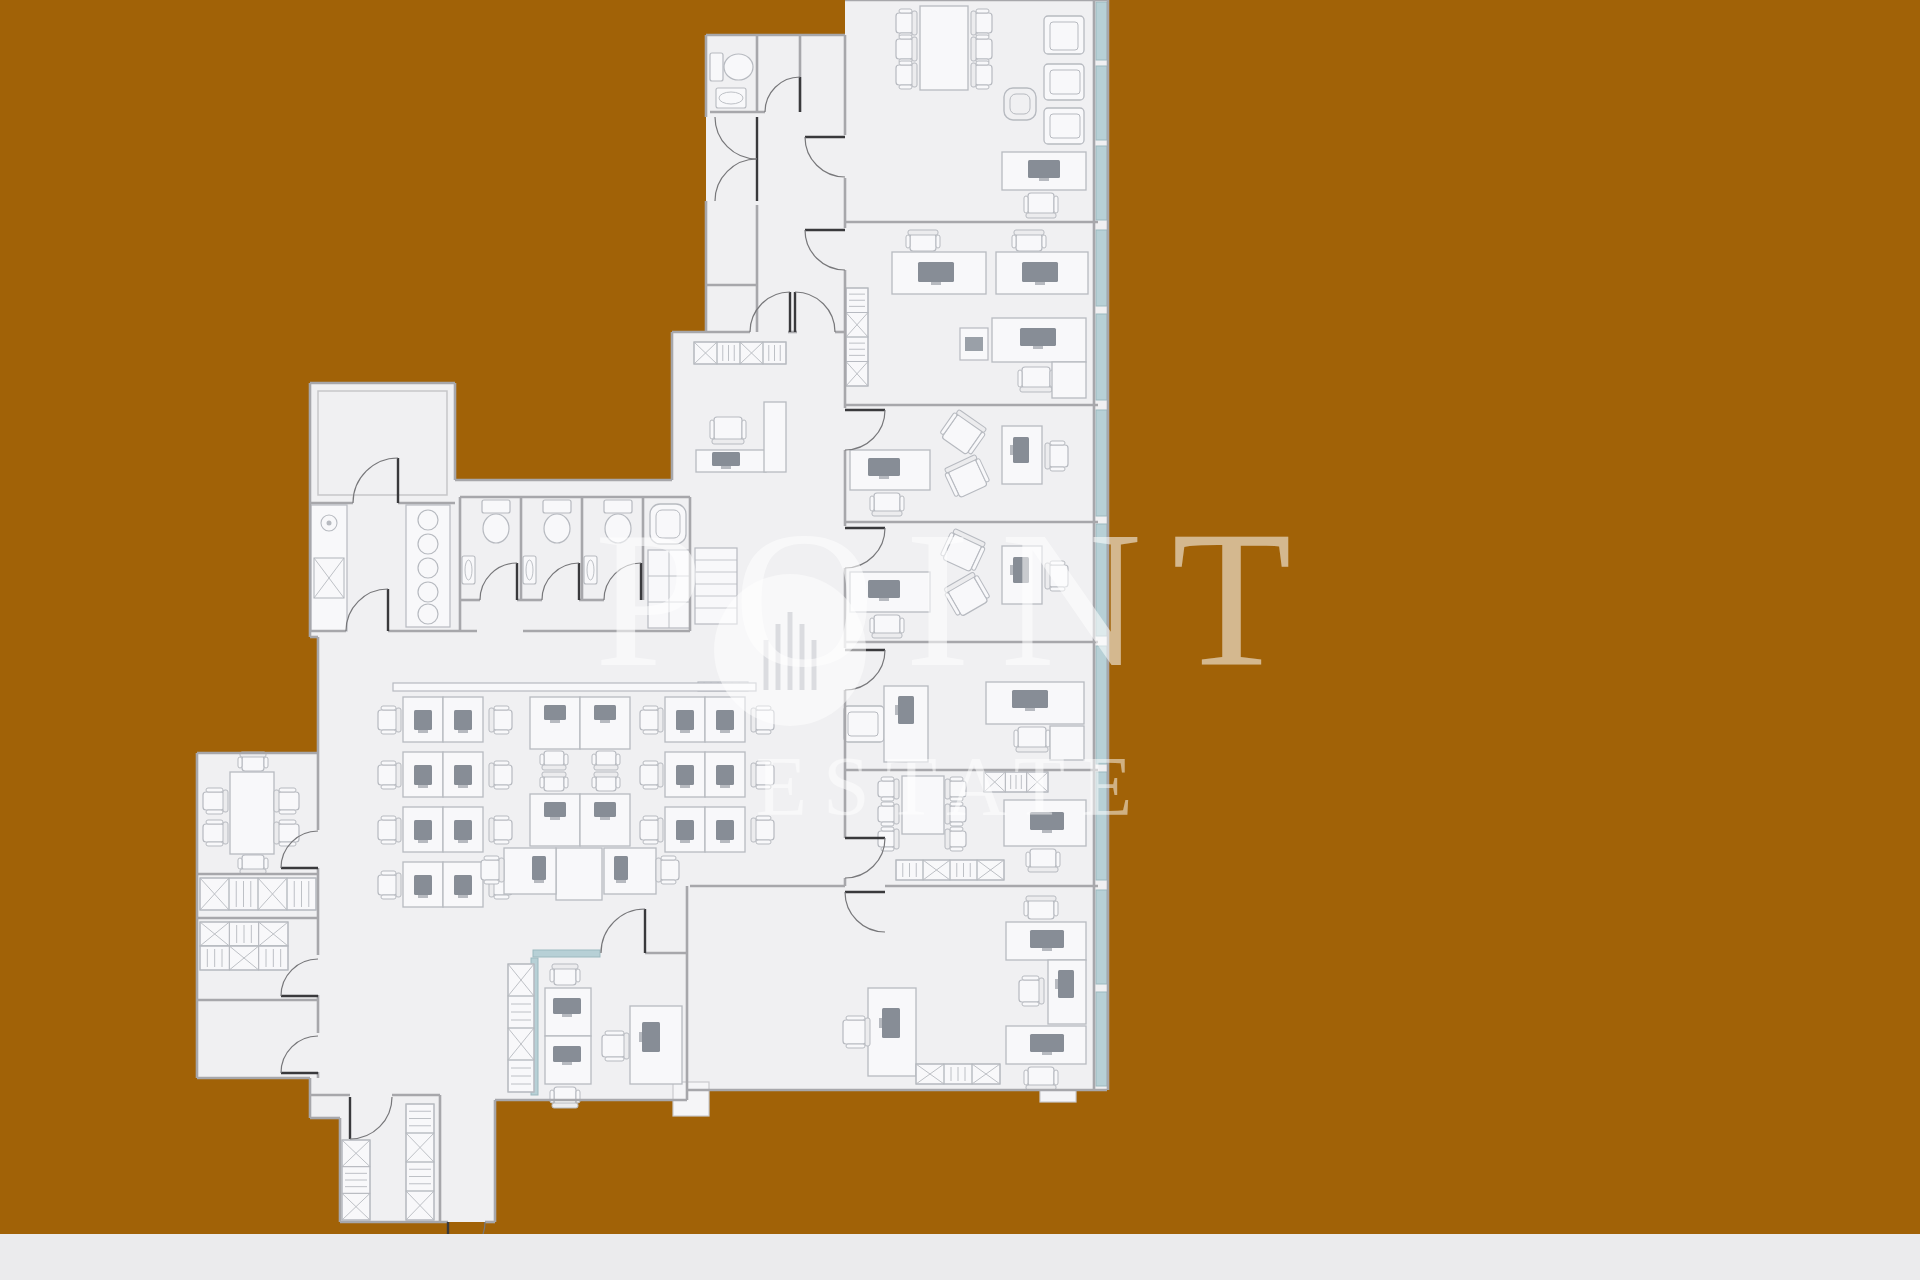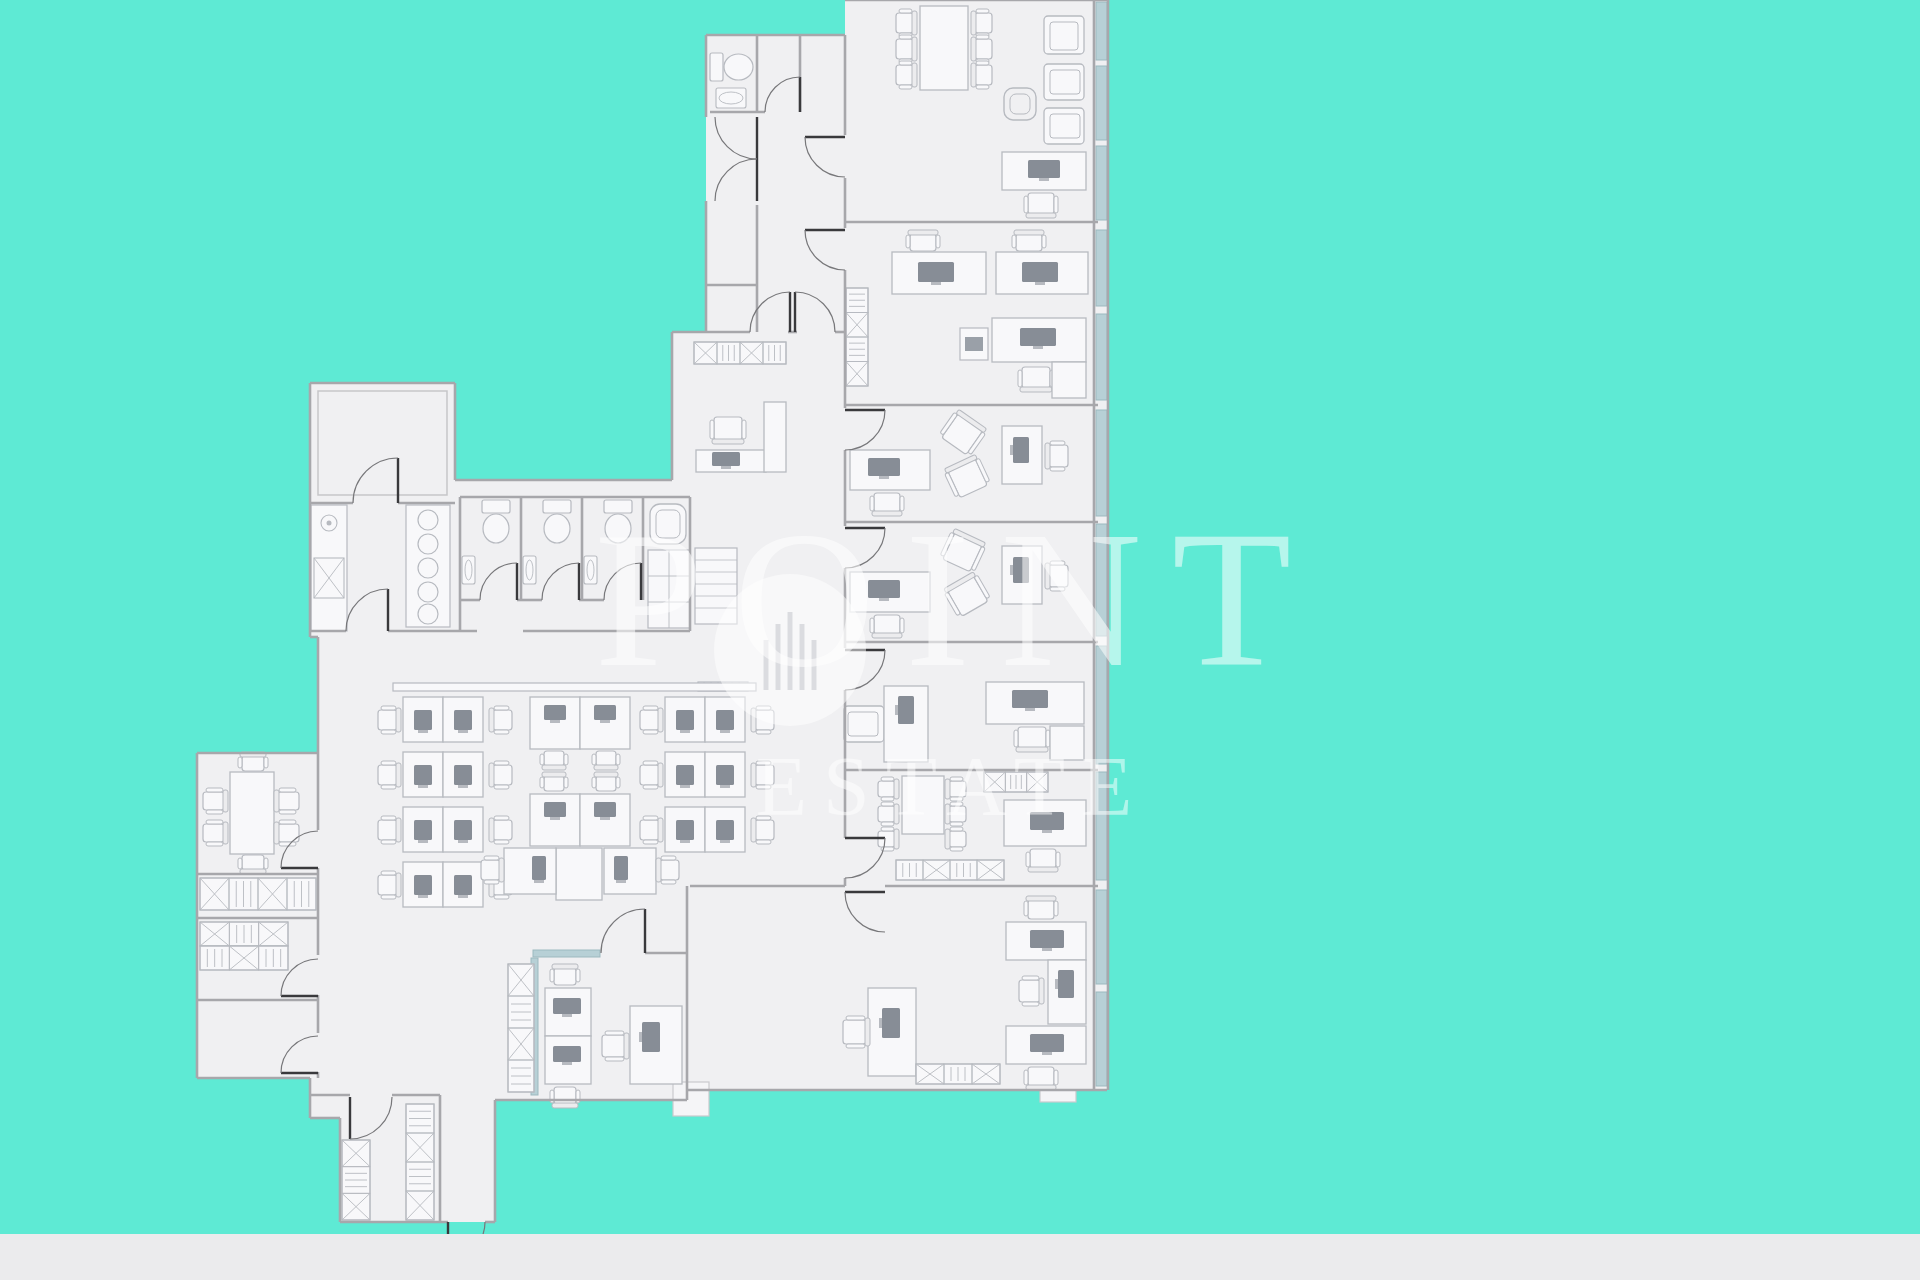--- a/index.html
+++ b/index.html
@@ -1,16 +1,16 @@
 <!DOCTYPE html>
 <html><head>
 <meta charset="utf-8">
 <style>
   html,body{margin:0;padding:0;background:#ebebed;}
-  .stage{position:relative;width:1920px;height:1234px;background:#5eead4;overflow:hidden;
+  .stage{position:relative;width:1920px;height:1234px;background:#a16207;overflow:hidden;
          font-family:"Liberation Sans",sans-serif;}
   svg{position:absolute;left:0;top:0;}
   .wm-line1{font-family:"Liberation Serif",serif;font-size:196px;letter-spacing:30px;
             fill:#ffffff;fill-opacity:0.55;}
   .wm-line2{font-family:"Liberation Serif",serif;font-size:84px;letter-spacing:16px;
             fill:#ffffff;fill-opacity:0.5;}
 </style>
 </head>
 <body>
 

